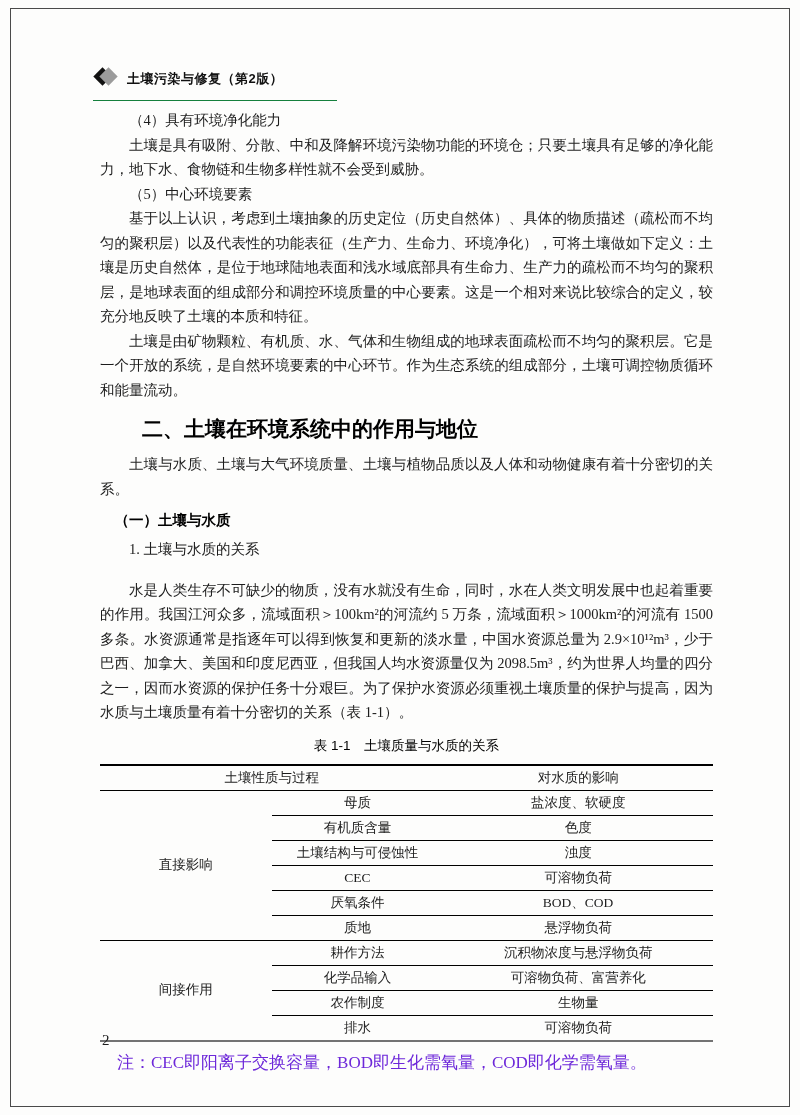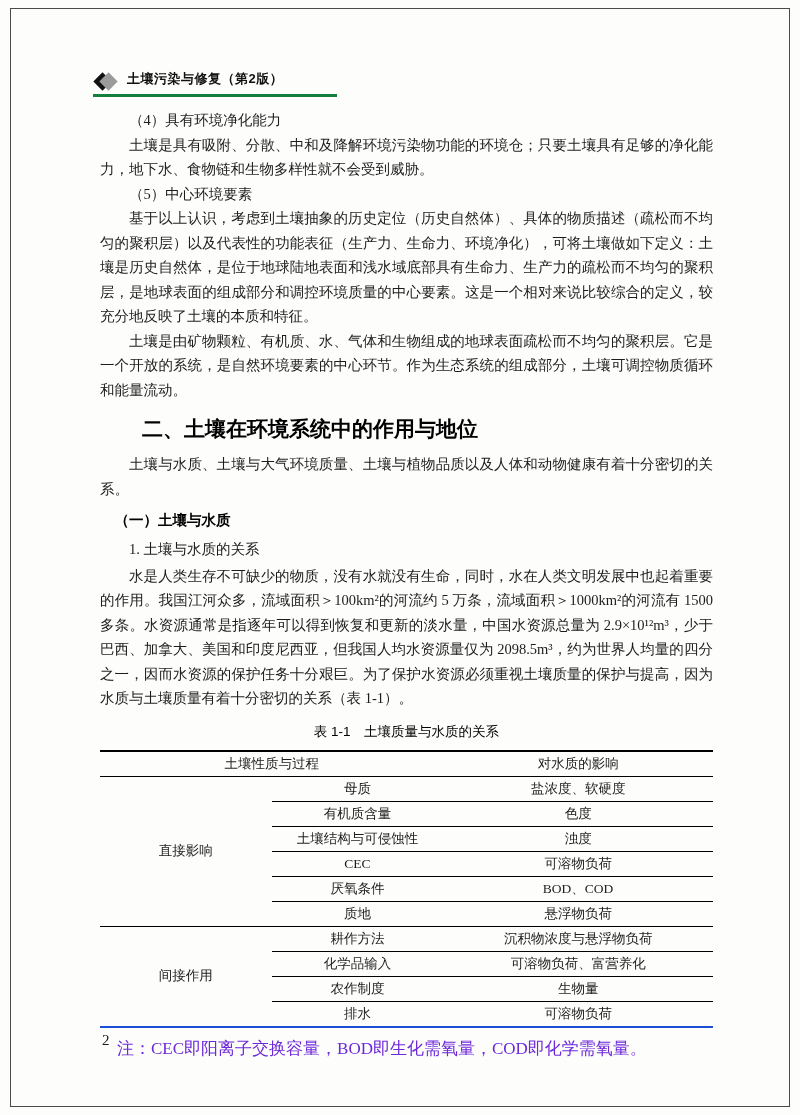--- a/index.html
+++ b/index.html
@@ -15,23 +15,23 @@
     position: absolute; left: 10px; top: 8px;
     width: 780px; height: 1099px;
     border: 1px solid #4a4a4a;
     pointer-events: none;
   }
 
   
   .running-header {
     position: absolute; left: 93px; top: 70px;
     width: 244px;
-    display: flex; align-items: flex-end;
-    border-bottom: 3px solid #15803d;
-    padding-bottom: 6px;
+    display: flex; align-items: flex-start;
+    border-bottom: 1px solid #15803d;
+    padding-bottom: 12px;
   }
   .diamond {
     display: inline-block;
     width: 13px; height: 13px;
     transform: rotate(45deg);
     flex: 0 0 auto;
   }
   .diamond-black { background: #111; margin-left: 3px; }
   .diamond-gray  { background: #9b9b9b; margin-left: -7px; }
   .book-title {
@@ -68,38 +68,38 @@
     font-weight: bold;
     font-size: 14.5px;
     text-indent: 1em;
     margin: 10px 0 7px 0;
     color: #000;
   }
   .numbered-heading {
     font-size: 14.5px;
     line-height: 24.5px;
     text-indent: 2em;
-    margin-bottom: 2px;
+    margin-bottom: 16px;
   }
 
   
   .table-caption {
     font-family: "Liberation Sans", sans-serif;
     font-weight: normal;
     font-size: 13.5px;
     text-align: center;
     margin: 12px 0 9px 0;
     color: #000;
   }
   table.soil-table {
     width: 100%;
     border-collapse: collapse;
     font-size: 13.5px;
     border-top: 2px solid #000;
-    border-bottom: 2px solid #1d4ed8;
+    border-bottom: 2px solid #737373;
   }
   table.soil-table th,
   table.soil-table td {
     text-align: center;
     vertical-align: middle;
     padding: 3px 4px;
     height: 19px;
     font-weight: normal;
   }
   table.soil-table col.c1 { width: 28%; }

